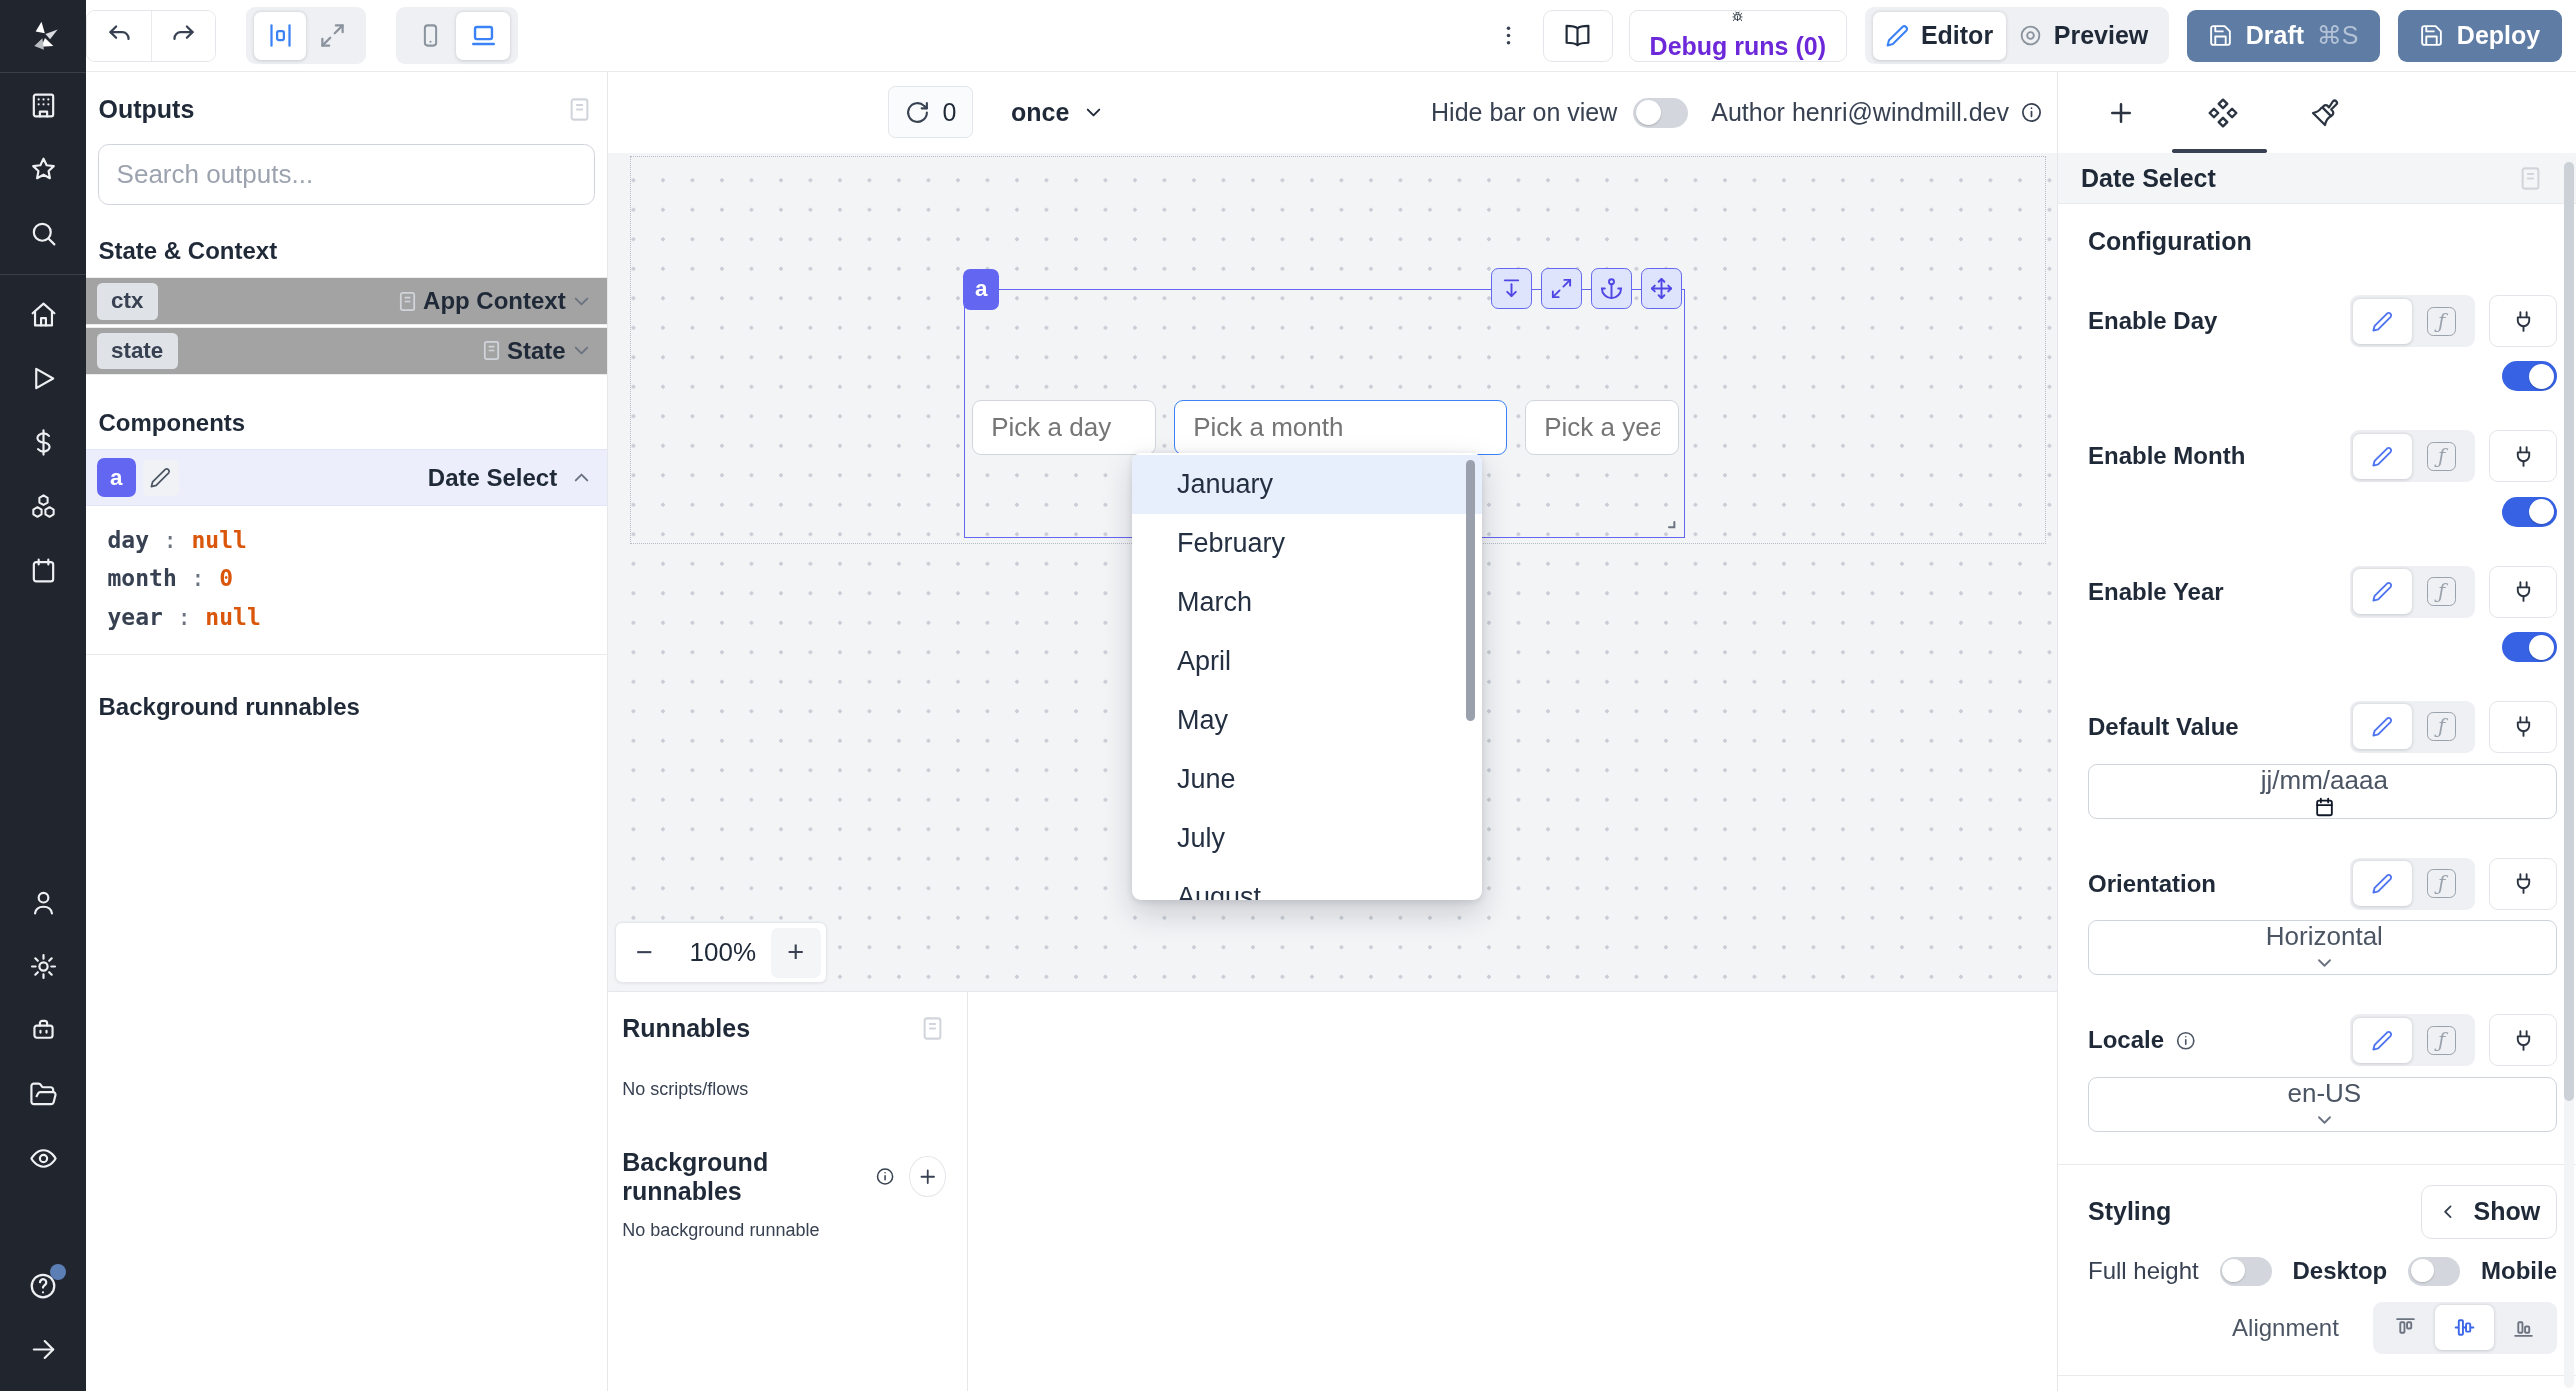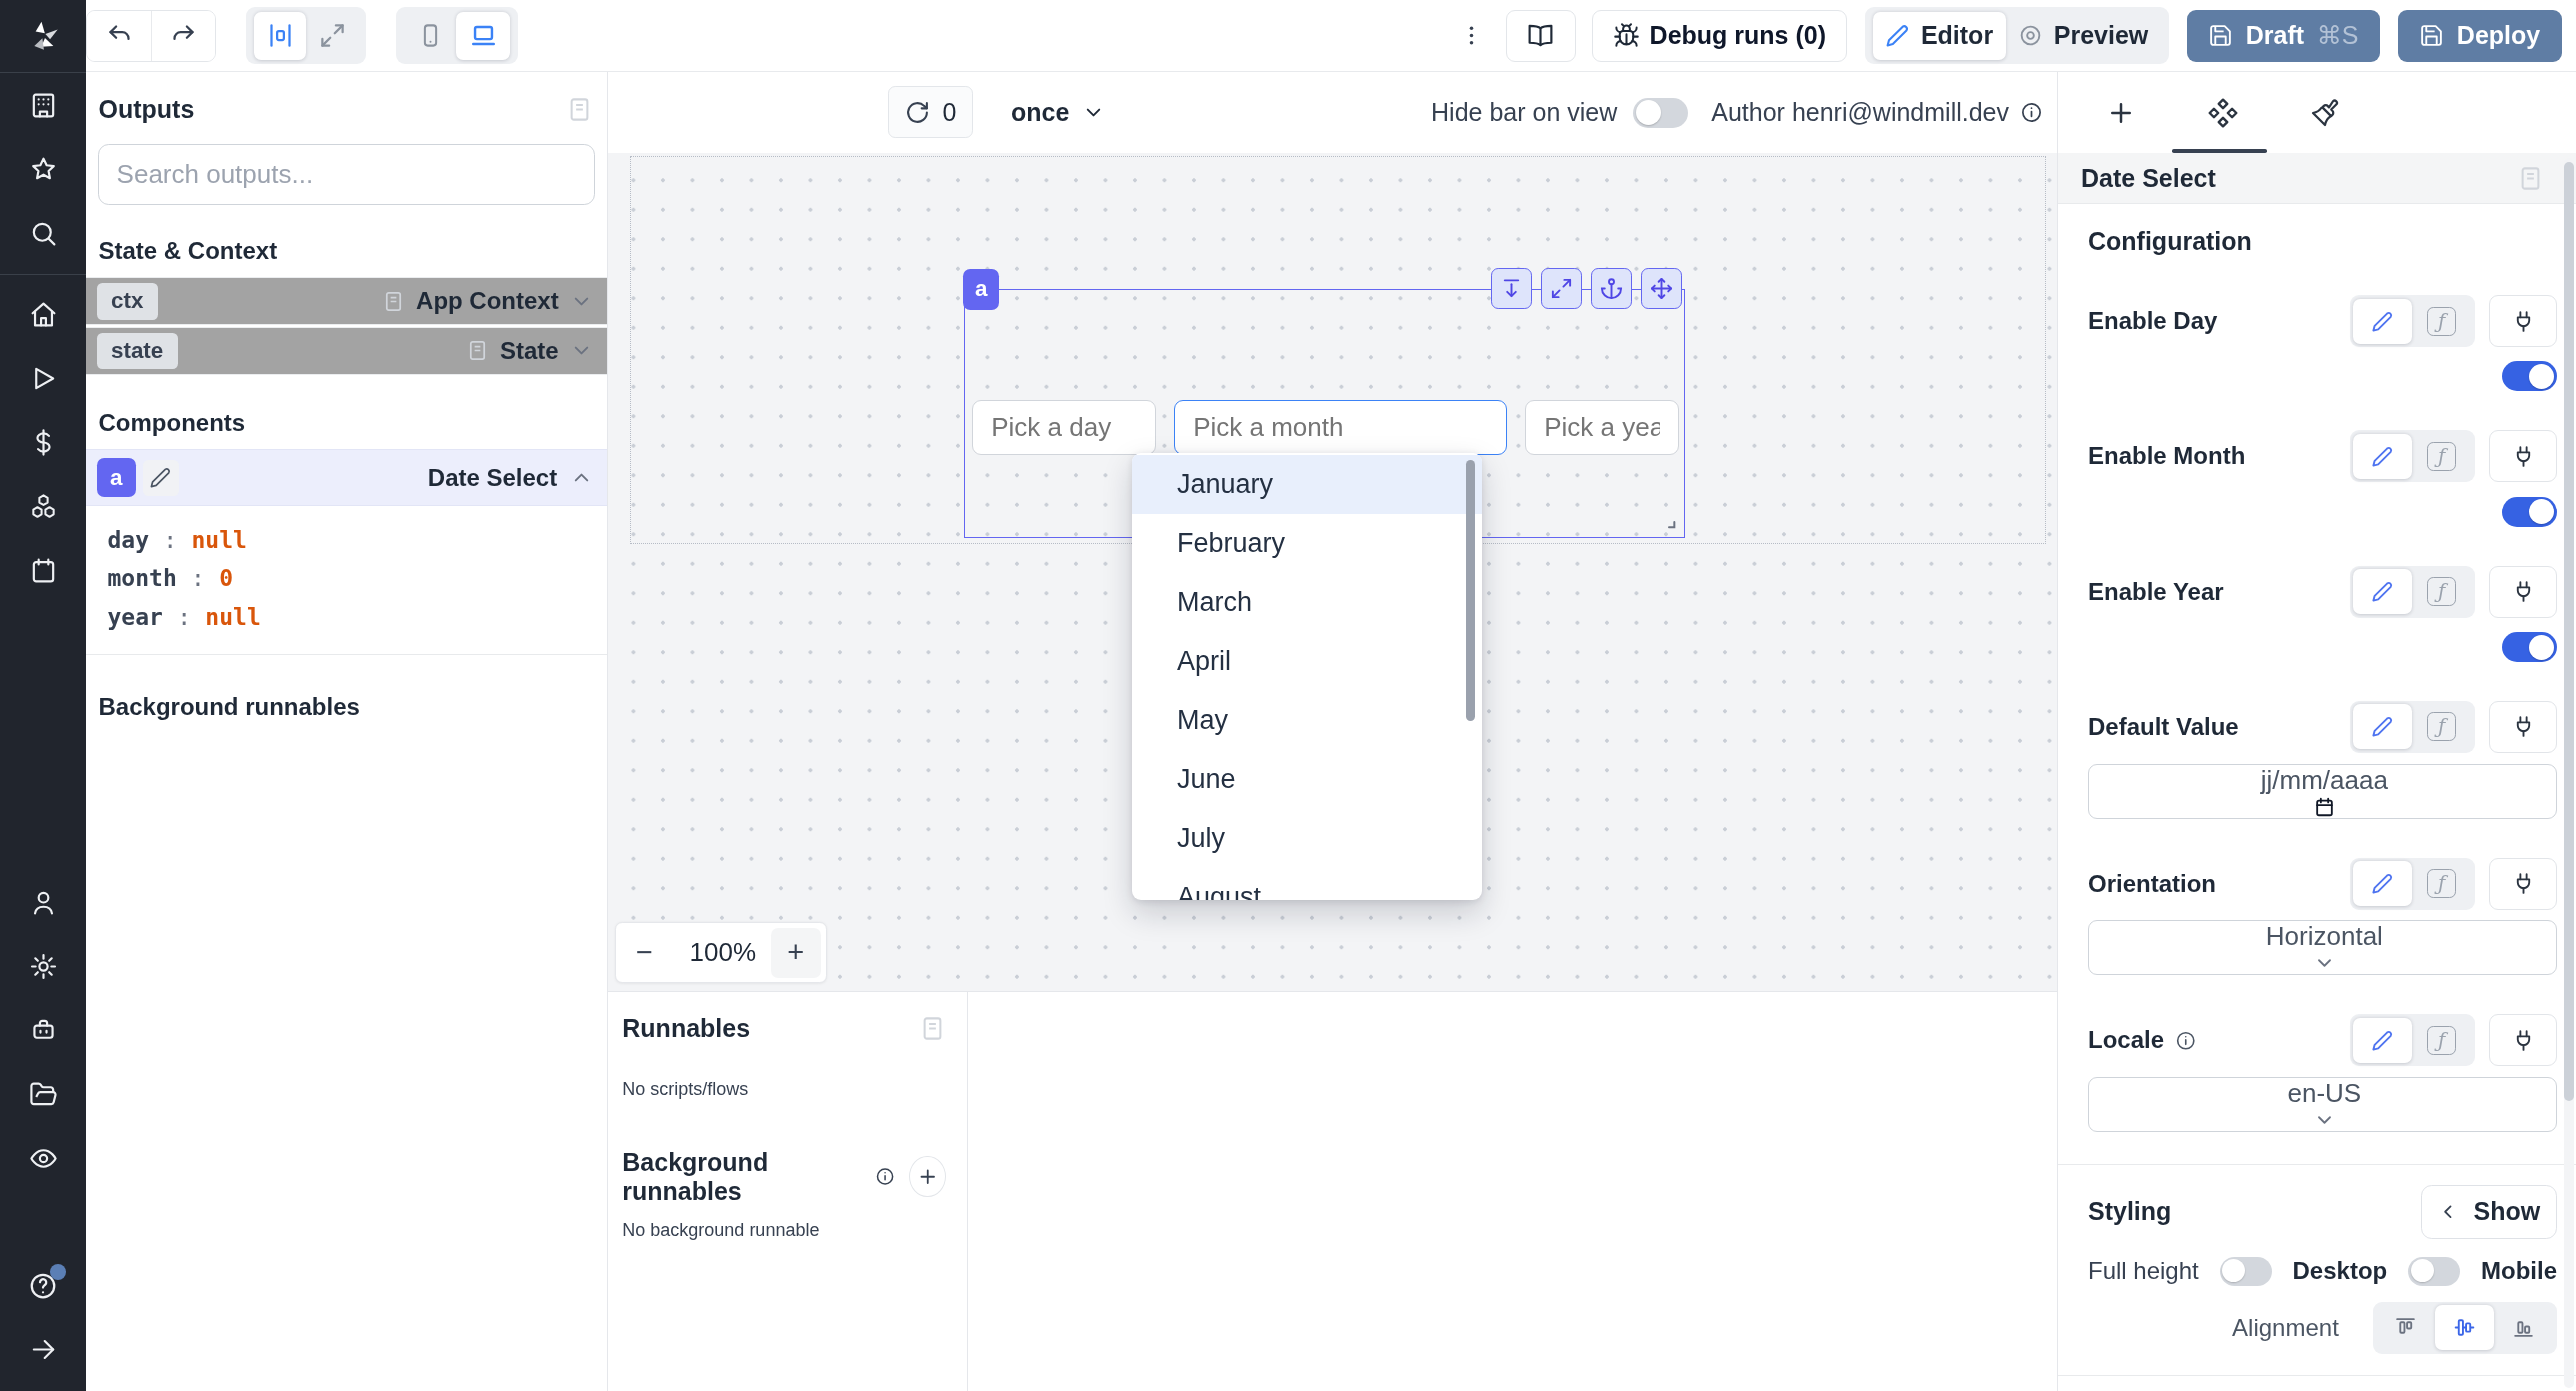--- a/index.html
+++ b/index.html
@@ -26,40 +26,40 @@
   .btn-group { display:flex; border:0.9px solid #e3e6ea; border-radius:9px; background:#fff; overflow:hidden; height:52px; }
   .btn-group .gbtn { width:64px; display:flex; align-items:center; justify-content:center; color:#374151; cursor:pointer; background:#fff; border:none; }
   .btn-group .gbtn + .gbtn { border-left:0.9px solid #e8eaed; }
   .pill-toggle { display:flex; align-items:center; background:#eef0f3; border-radius:9px; padding:8px; height:57px; margin-left:30px; }
   .pill-toggle .cell { min-width:52px; height:48px; padding:0 12.5px; display:flex; align-items:center; justify-content:center; gap:10.7px;
     border-radius:7.2px; color:#8b939e; cursor:pointer; font-size:25px; font-weight:bold; }
   .pill-toggle .cell.active { background:#fff; box-shadow:0 0.9px 3.6px rgba(20,30,50,.18); color:#1f2937; }
   .blue-ic { color:#3b82f6; }
   .kebab { margin-left:auto; width:36px; display:flex; justify-content:center; color:#374151; cursor:pointer; }
   .tb-btn { height:52px; border:0.9px solid #e3e6ea; background:#fff; border-radius:9px; display:flex; align-items:center;
-    justify-content:center; gap:10px; padding:0 19.7px; margin-left:16px; font-size:25px; font-weight:bold; color:#0f172a; cursor:pointer; }
+    justify-content:center; gap:10px; padding:0 19.7px; margin-left:16px; font-size:25px; font-weight:bold; color:#6d28d9; cursor:pointer;flex-direction:column; }
   .solid-btn { height:52px; border:none; border-radius:9px; background:#5f7da4; color:#fff; display:flex; align-items:center;
     gap:12.5px; padding:0 21.5px; margin-left:18px; font-size:25px; font-weight:bold; cursor:pointer; }
   .solid-btn .shortcut { color:#b3c2d6; font-weight:normal; }
   .topbar-right-pad { width:14.3px; }
 
   
   .left-panel { position:absolute; left:86px; top:72px; width:522px; bottom:0; background:#fff;
     border-right:0.9px solid #e5e7eb; z-index:5; }
   .lp-head { display:flex; align-items:center; justify-content:space-between; padding:23px 14.3px 0 12.5px; }
   .h-bold { font-size:25px; font-weight:bold; color:#1f2937; }
   .doc-ic { color:#d1d5db; }
   .search-box { margin:19.7px 11.6px 0 11.6px; height:61px; border:0.9px solid #cfd4da; border-radius:10.7px; display:flex; align-items:center; padding:0 18px; }
   .search-box input { border:none; outline:none; width:100%; font-size:26px; color:#374151; font-family:inherit; }
   .search-box input::placeholder { color:#9ca3af; }
   .lp-section-title { padding:32px 12.5px 12.5px 12.5px; font-size:24px; font-weight:bold; color:#1f2937; }
   .out-row { height:48px; background:#a3a3a3; border-top:0.9px solid #ebedef; border-bottom:0.9px solid #ebedef;
     display:flex; align-items:center; padding:0 14.3px 0 10.7px; cursor:pointer; margin-bottom:1.8px; }
   .id-badge { background:#dfe2e6; border-radius:5.4px; padding:5.4px 14.3px; font-size:22.4px; font-weight:bold; color:#374151; }
-  .out-row .right { margin-left:auto; display:flex; align-items:center; gap:11px;text-align:right; }
+  .out-row .right { margin-left:auto; display:flex; align-items:center; gap:4px;text-align:right; }
   .type-label { font-size:24px; font-weight:bold; color:#1f2937; }
   .chev { color:#6b7280; }
   .comp-row { height:57px; background:#eceefc; border-top:0.9px solid #e2e5f6; border-bottom:0.9px solid #e2e5f6;
     display:flex; align-items:center; padding:0 14.3px 0 10.7px; cursor:pointer; }
   .a-badge { width:39px; height:39px; border-radius:7.2px; background:#6366f1; color:#fff; font-size:22.4px; font-weight:bold;
     display:flex; align-items:center; justify-content:center; }
   .edit-chip { width:36px; height:36px; margin-left:7.2px; border-radius:5.4px; background:#f1f2f5; color:#4b5563;
     display:flex; align-items:center; justify-content:center; cursor:pointer; }
   .props { padding:14.3px 0 18px 21.5px; font-family:"DejaVu Sans Mono", monospace; font-size:23px; border-bottom:0.9px solid #e8eaec; }
   .prop-line { display:flex; gap:14.3px; padding:6.3px 0; }

